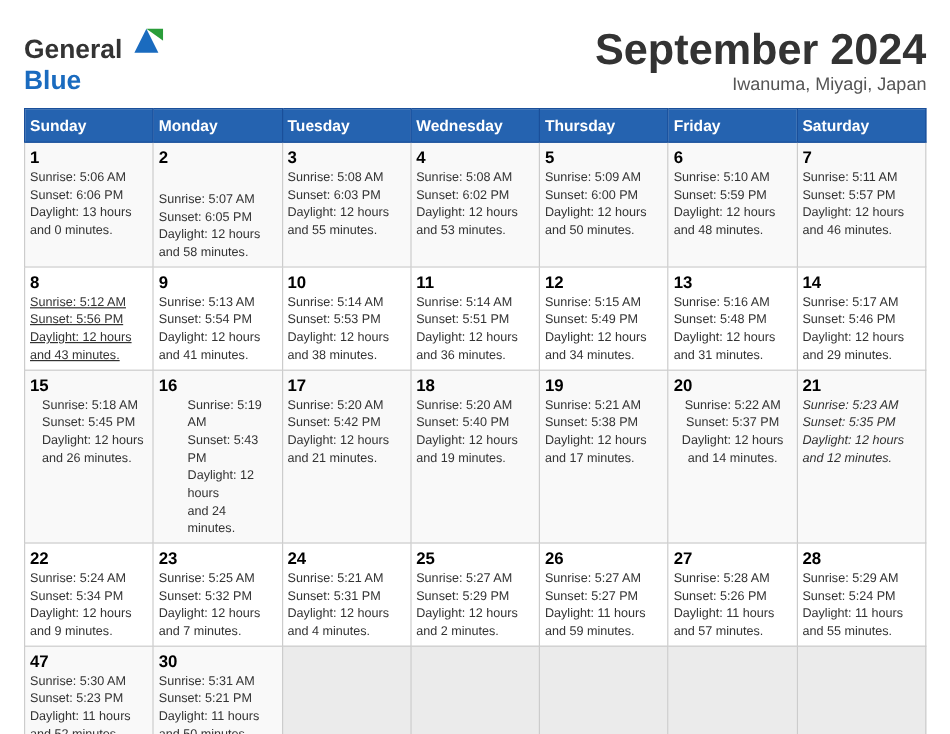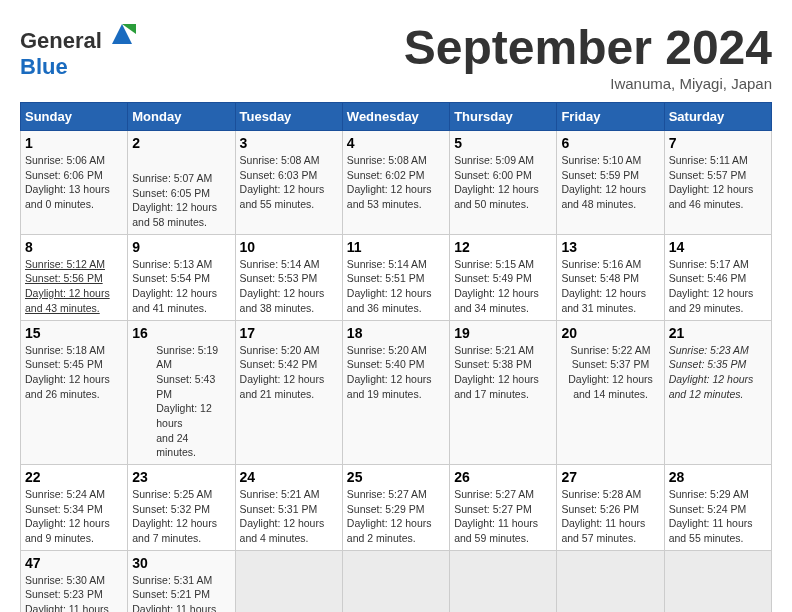--- a/index.html
+++ b/index.html
@@ -32,21 +32,21 @@
     }
     .logo-icon {
       width: 28px;
       height: 28px;
       margin-left: 2px;
     }
     .title-area {
       text-align: right;
     }
     .month-title {
-      font-size: 48px;
+      font-size: 36px;
       font-weight: bold;
       color: #333;
     }
     .location-title {
       font-size: 15px;
       color: #555;
     }
     table {
       width: 100%;
       border-collapse: collapse;
@@ -219,21 +219,21 @@
           <span class="day-num">14</span>
           <div class="day-info" style="white-space: pre-line;">Sunrise: 5:17 AM
 Sunset: 5:46 PM
 Daylight: 12 hours
 and 29 minutes.</div>
         </td>
       </tr>
       <tr>
         <td>
           <span class="day-num">15</span>
-          <div class="day-info" style="white-space: pre-line;">Sunrise: 5:18 AM
+          <div class="day-info" style="white-space: pre-line; margin-left: 10px;">Sunrise: 5:18 AM
 Sunset: 5:45 PM
 Daylight: 12 hours
 and 26 minutes.</div>
         </td>
         <td>
           <span class="day-num">16</span>
           <div class="day-info" style="white-space: pre-line; margin-left: 24px;">Sunrise: 5:19 AM
 Sunset: 5:43 PM
 Daylight: 12 hours
 and 24 minutes.</div>

